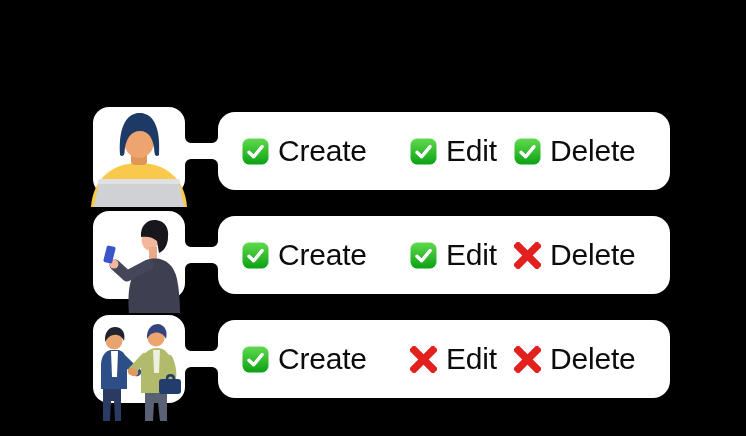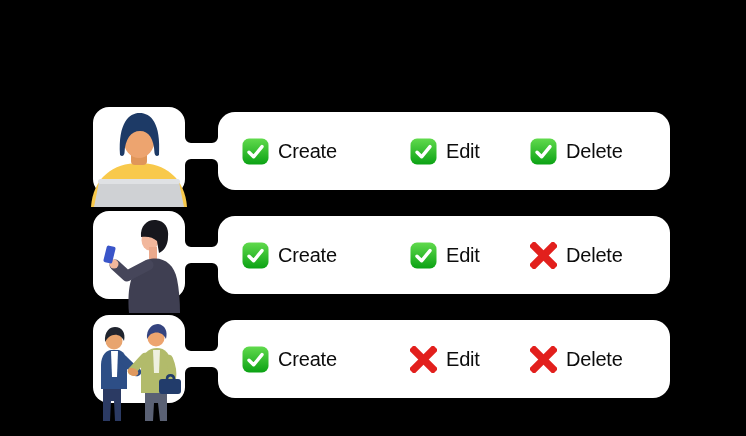--- a/index.html
+++ b/index.html
@@ -14,29 +14,29 @@
     position:relative;flex:none;width:92px;height:88px;background:#fff;border-radius:16px;
   }
   .avatar svg.illus{position:absolute;display:block;}
 
   .connector{flex:none;display:block;}
 
   .panel{
     position:relative;flex:none;width:452px;height:78px;background:#fff;border-radius:17px;
   }
   .perm{position:absolute;top:0;height:78px;display:flex;align-items:center;gap:9px;}
-  .perm.c0{left:24px}.perm.c1{left:192px}.perm.c2{left:312px}
+  .perm.c0{left:24px}.perm.c1{left:192px}.perm.c2{left:296px}
 
   .perm-icon{position:relative;flex:none;width:27px;height:27px;}
   .perm-icon svg{position:absolute;left:0;top:0;display:none;}
   .perm-icon.allowed svg.check{display:block;}
   .perm-icon.denied  svg.cross{display:block;}
 
   .perm-label{
-    font-size:20px;font-weight:500;color:#0c0c0c;line-height:1;letter-spacing:-0.2px;
+    font-size:30px;font-weight:500;color:#0c0c0c;line-height:1;letter-spacing:-0.2px;
     white-space:nowrap;
     text-align:center;
   }
   .defs-holder{position:absolute;width:0;height:0;overflow:hidden;}
 </style>
 </head>
 <body>
 
 <svg class="defs-holder" aria-hidden="true">
   <defs>

